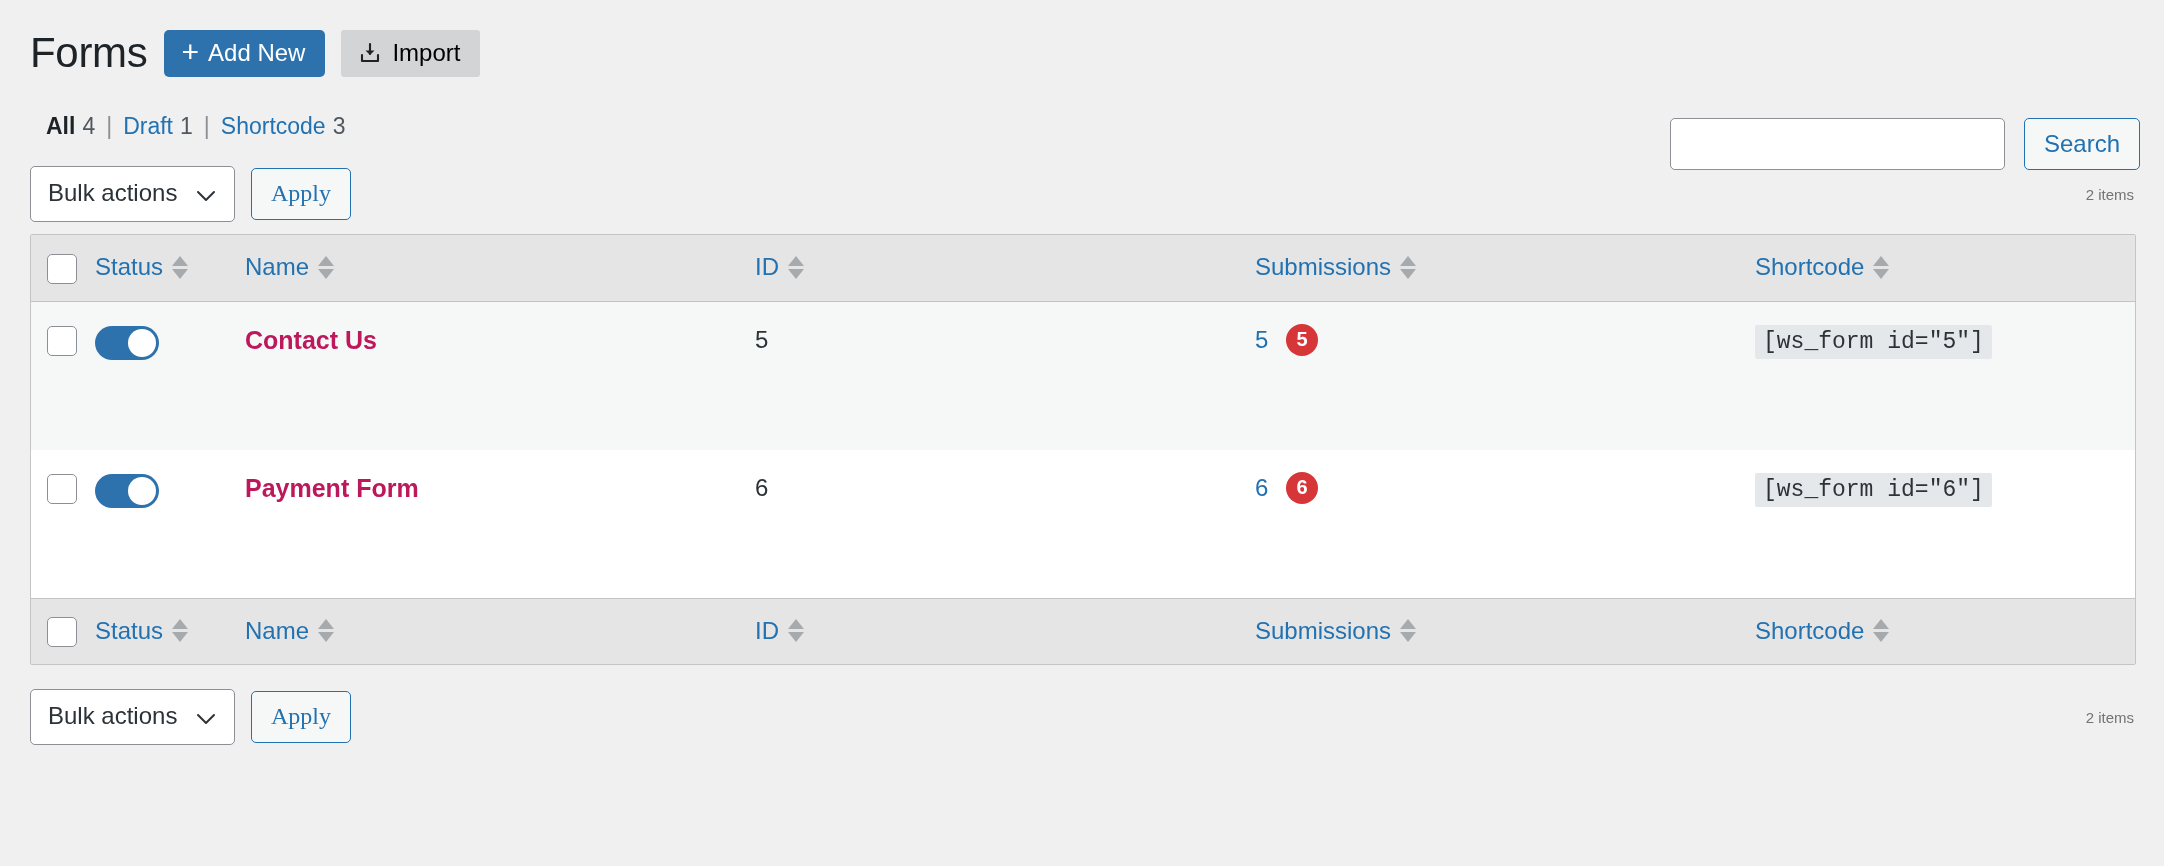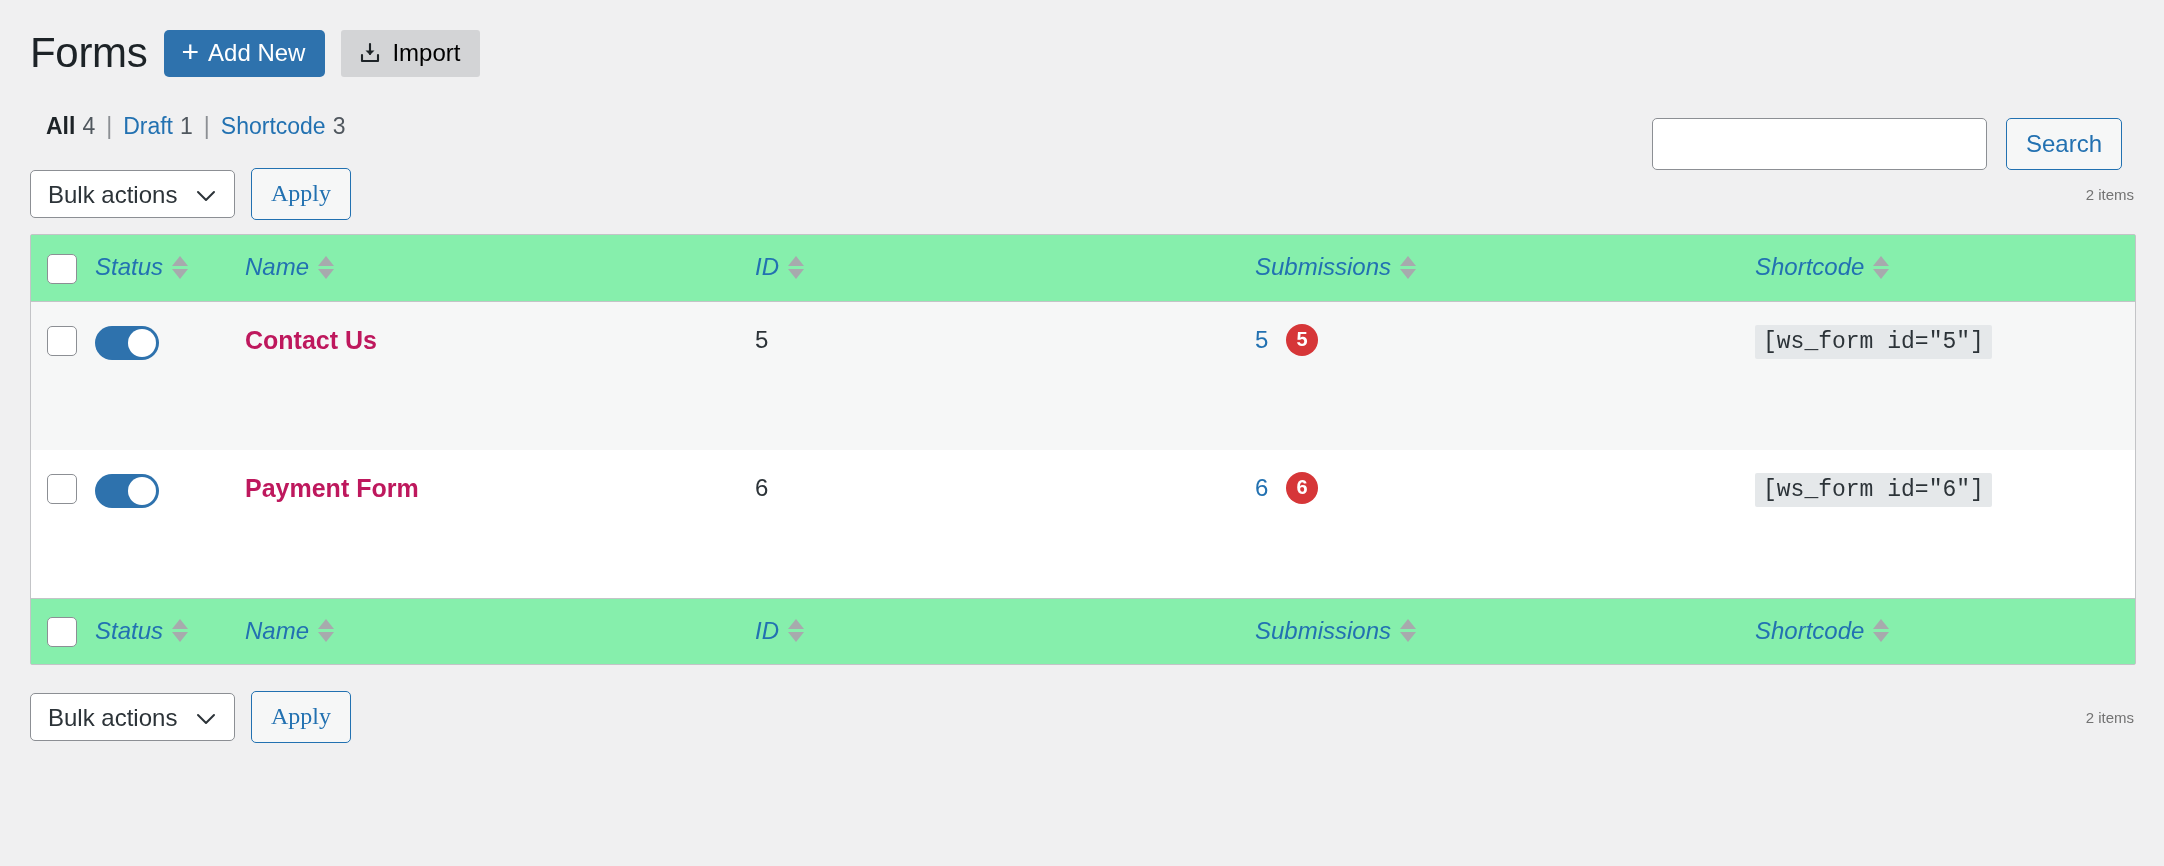--- a/index.html
+++ b/index.html
@@ -58,42 +58,42 @@
   .tablenav {
     display: flex; align-items: center;
     margin-top: 28px; position: relative; height: 52px;
   }
   .tablenav.bottom { margin-top: 26px; }
   .bulk-select {
     appearance: none; -webkit-appearance: none;
     background: #fff; border: 1px solid #8c8f94; border-radius: 5px;
     font-size: 24px; font-family: "Liberation Sans", sans-serif; color: #2c3338;
     padding: 10px 56px 11px 17px; cursor: pointer; line-height: 1.2;
-    height: 48px;
+    height: 56px;
   }
   .select-wrap { position: relative; display: inline-block; }
   .select-wrap .chev {
     position: absolute; right: 19px; top: 50%; transform: translateY(-50%);
     pointer-events: none; width: 20px; height: 12px;
   }
   .btn-apply {
     background: #f6f7f7; color: #2271b1;
     border: 1px solid #2271b1; border-radius: 5px;
     font-size: 24px; font-family: Liberation Serif, serif;
     padding: 10px 19px 11px; margin-left: 16px; cursor: pointer;
     height: 52px; line-height: 1.2;
   }
   .displaying-num {
     position: absolute; right: 0; top: 50%; transform: translateY(-50%);
     font-size: 15px; color: #737373;
   }
 
   
   .search-box {
-    position: absolute; right: 42px; top: 118px;
+    position: absolute; right: 24px; top: 118px;
     display: flex; align-items: flex-end;
   }
   .search-input {
     width: 335px; height: 52px;
     border: 1px solid #8c8f94; border-radius: 5px;
     background: #fff; font-size: 24px; padding: 0 12px;
     font-family: "Liberation Sans", sans-serif; color: #2c3338;
   }
   .btn-search {
     margin-left: 19px; height: 52px;
@@ -109,22 +109,21 @@
     margin-top: 14px; background: #fff;
     border: 1px solid #c3c4c7; border-radius: 2px;
     table-layout: fixed;
   }
   .wp-list-table th, .wp-list-table td {
     text-align: left; vertical-align: top;
     font-size: 24px; color: #2c3338;
   }
   .wp-list-table thead th, .wp-list-table tfoot th {
     padding: 18px 0 17px 0; font-weight: 400;
-    background: #86efac;
-    font-style: italic;
+    background: #e5e5e5;
   }
   .wp-list-table thead tr th { border-bottom: 1px solid #c3c4c7; }
   .wp-list-table tfoot tr th { border-top: 1px solid #c3c4c7; }
   .col-cb    { width: 64px;  padding-left: 16px !important; }
   .col-status{ width: 150px; }
   .col-name  { width: 510px; }
   .col-id    { width: 500px; }
   .col-subs  { width: 500px; }
   .col-short { width: 380px; }
 

